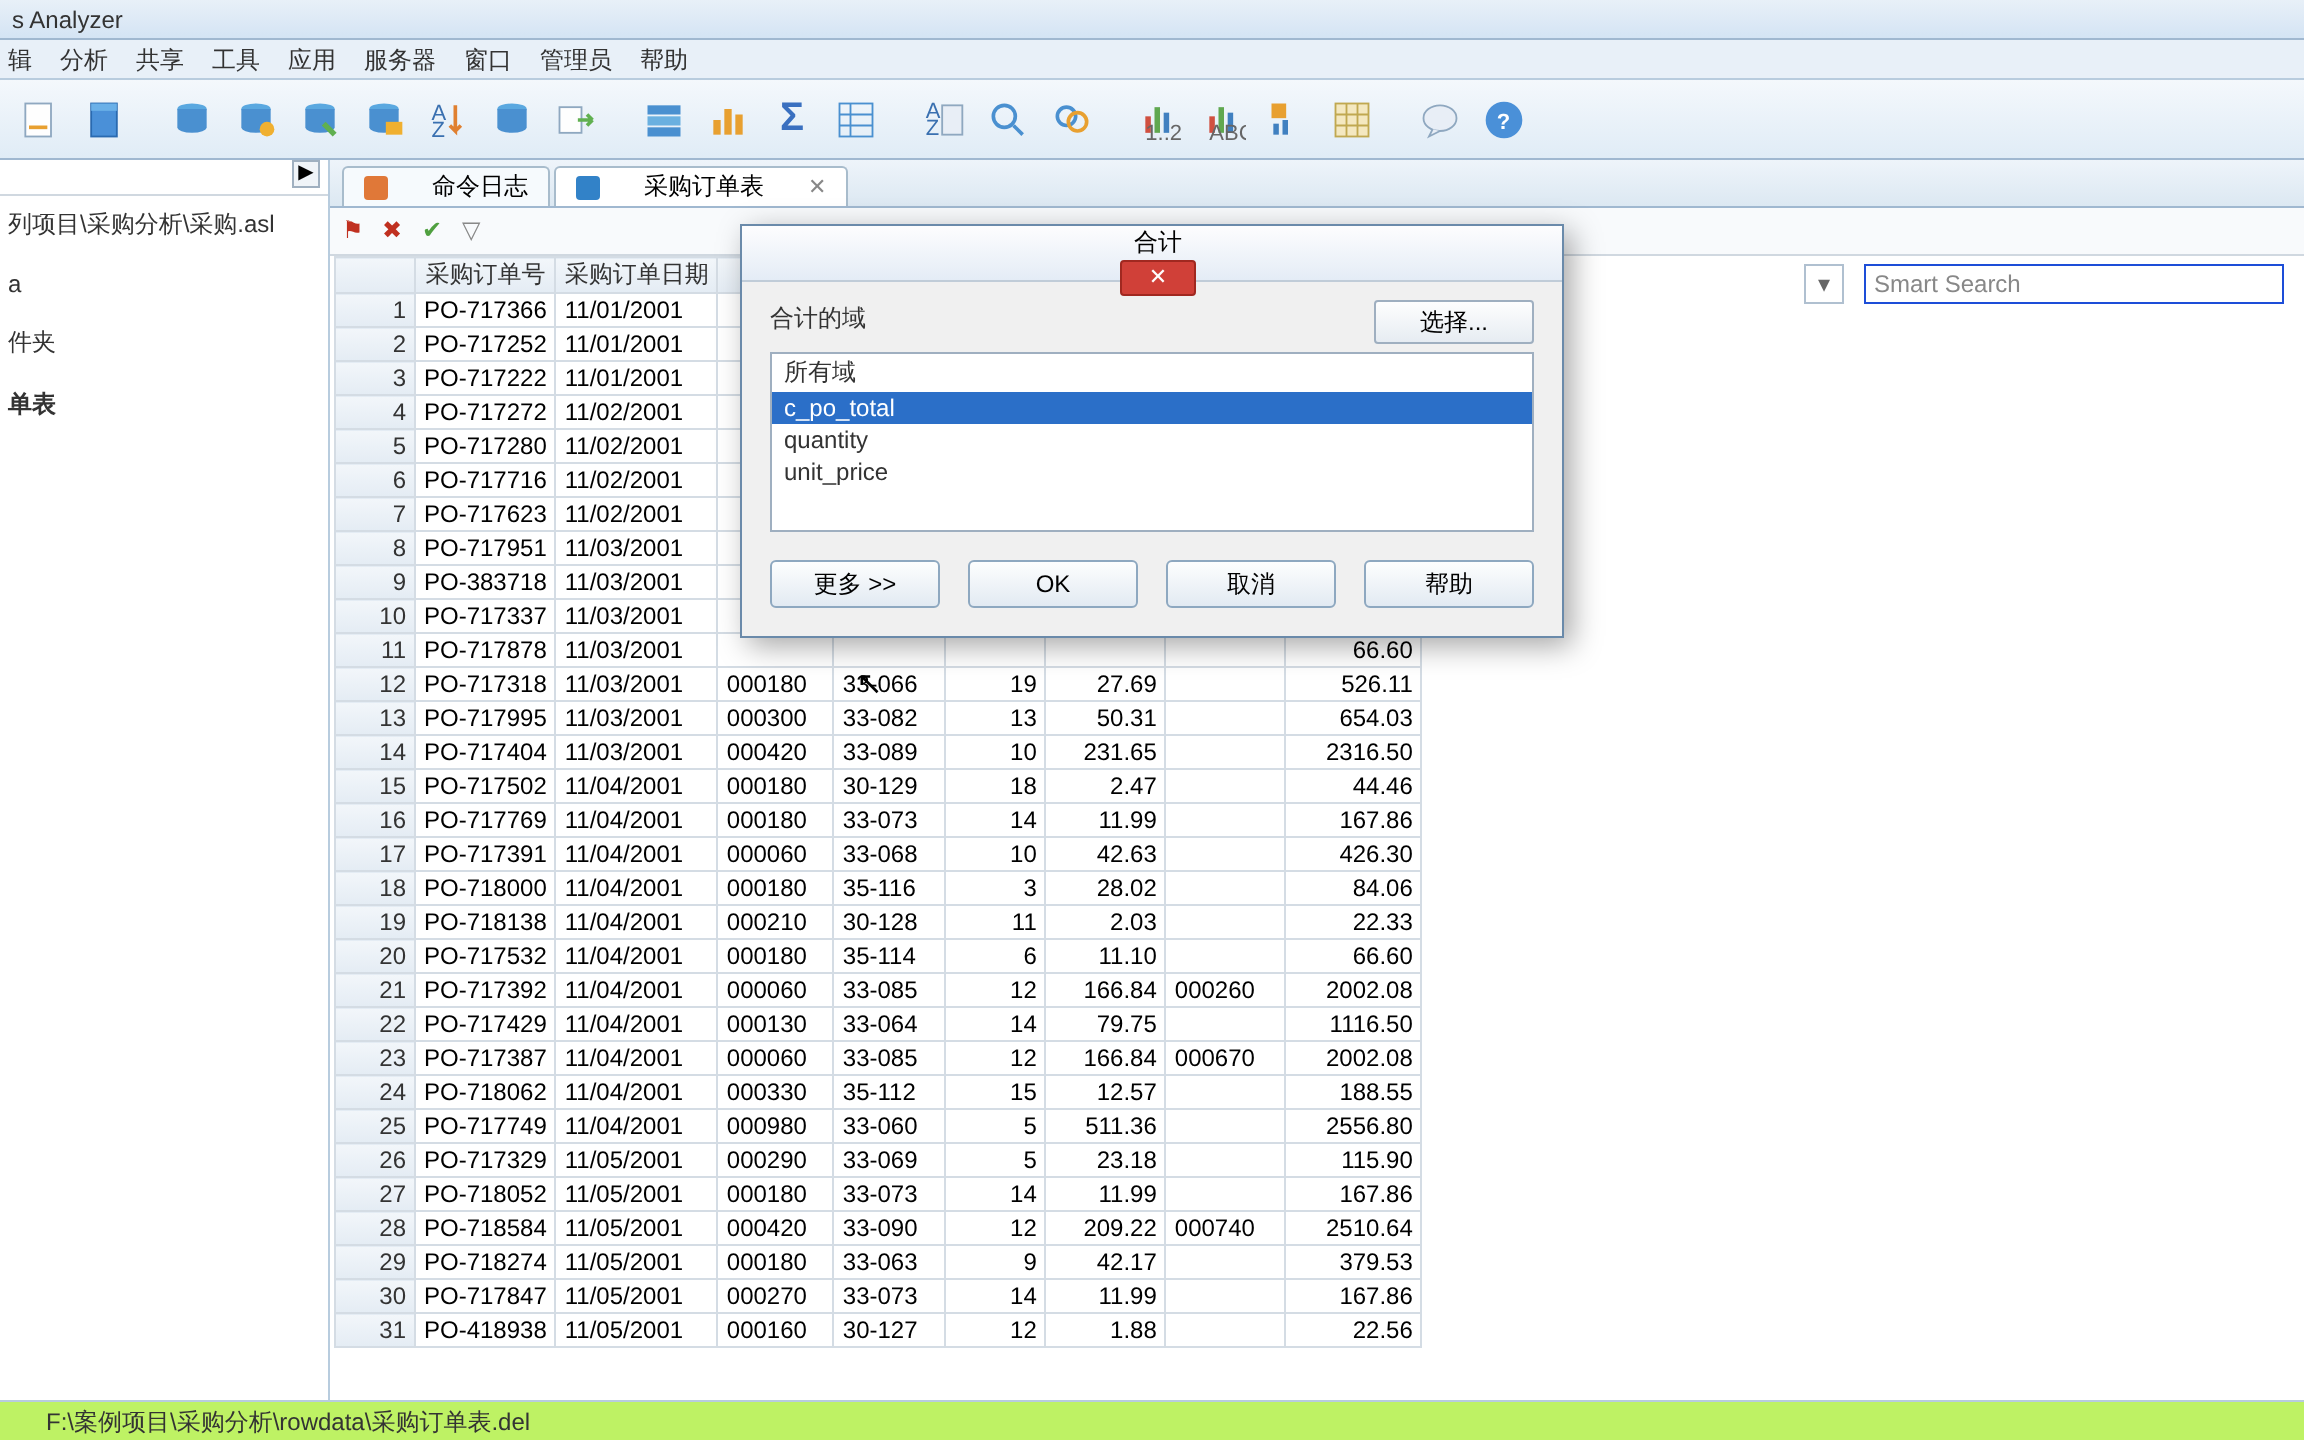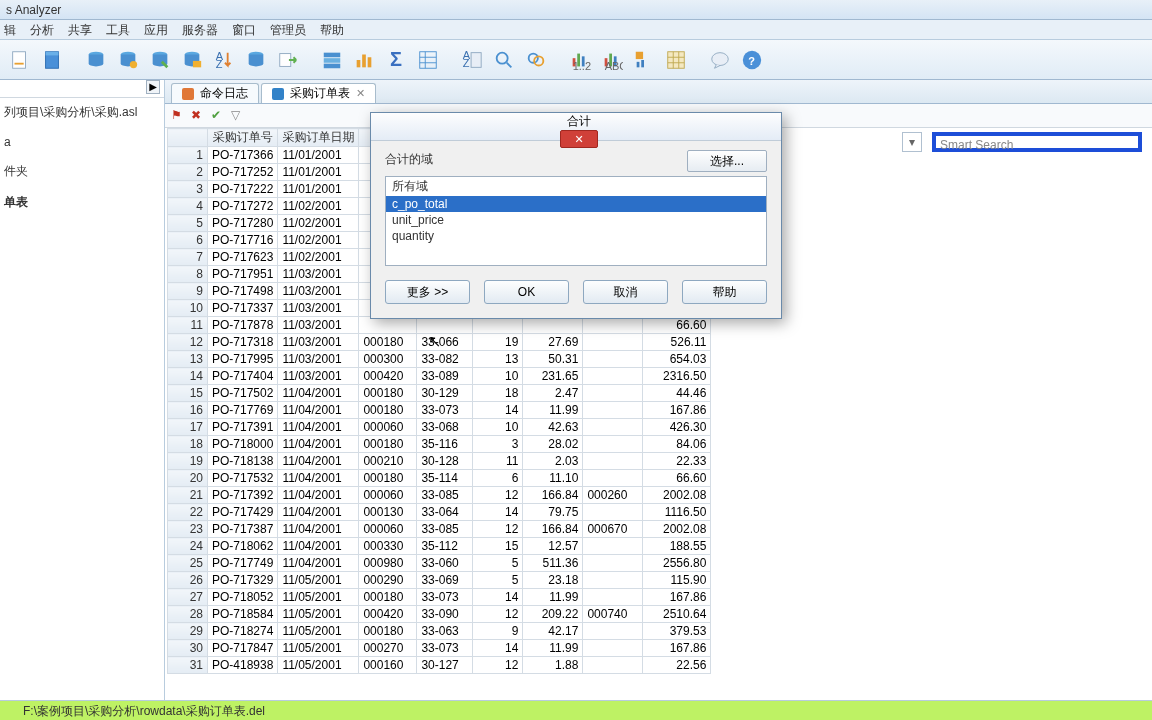--- a/index.html
+++ b/index.html
@@ -18,28 +18,28 @@
 .sidebar { width: 165px; border-right: 1px solid #b8ccde; background: #fff; }
 .sb-head { height: 18px; border-bottom: 1px solid #d0d8e0; display:flex; justify-content:flex-end; padding-right:4px;}
 .sb-head .collapse { width:14px; height:14px; border:1px solid #a0b0c0; background:#f0f4f8; font-size:10px; text-align:center; line-height:12px;}
 .sb-body { padding: 6px 4px; color:#333; }
 .sb-body div { margin-bottom: 14px; }
 .filterbar { height: 24px; border-bottom:1px solid #d0d8e0; display:flex; align-items:center; gap:4px; padding:0 6px;}
 .filterbar .fi { width:16px; height:16px; display:inline-block;}
 
 .main { flex: 1; display: flex; flex-direction: column; background:#f8fafc;}
 .tabstrip { height: 24px; background: linear-gradient(#eef4fa,#dce8f2); display:flex; align-items:flex-end; padding-left:6px; gap:2px; border-bottom:1px solid #a0b8d0;}
-.tab { height:20px; padding:0 10px; background:#f6fafd; border:1px solid #a8bccc; border-bottom:none; border-radius:3px 3px 0 0; display:flex; align-items:center; gap:6px;}
+.tab { height:20px; padding:0 10px; background:#f6fafd; border:1px solid #a8bccc; border-bottom:none; border-radius:3px 3px 0 0; display:flex; align-items:center; gap:22px;}
 .tab.active { background:#fff;}
 .tab .tabico { width:12px; height:12px; background:#e07838; border-radius:2px; display:inline-block;}
 .tab.active .tabico { background:#3282c8;}
 .tab .x { color:#888; font-size:11px;}
 
 .gridwrap { flex:1; overflow:hidden; background:#fff; position:relative;}
-.smart { position:absolute; right:10px; top:4px; width:210px; height:20px; border:4px solid #1d4ed8; background:#fff; padding:0 4px; color:#888; line-height:18px;}
+.smart { position:absolute; right:10px; top:4px; width:210px; height:20px; border:1px solid #1d4ed8; background:#fff; padding:0 4px; color:#888; line-height:18px;}
 .smart::before{content:"";}
 .dd { position:absolute; right:230px; top:4px; width:20px; height:20px; border:1px solid #b0c0d0; background:#fff; text-align:center; line-height:18px; color:#666;}
 
 table.grid { border-collapse: collapse; margin-left: 2px; table-layout:fixed;}
 table.grid th, table.grid td { border: 1px solid #d4dce4; height: 17px; padding: 0 4px; white-space:nowrap; overflow:hidden; background:#fff;}
 table.grid th { background: linear-gradient(#f2f6fa,#e4ecf4); font-weight:normal; color:#333;}
 table.grid td.rn { background: linear-gradient(#f2f6fa,#e4ecf4); text-align:right; width:40px; color:#333;}
 table.grid td.num { text-align:right;}
 table.grid .c-po{width:70px;} .c-dt{width:76px;} .c-pn{width:58px;} .c-pc{width:56px;} .c-qt{width:50px;} .c-up{width:60px;} .c-ex{width:60px;} .c-amt{width:68px;}
 
@@ -354,21 +354,21 @@
               <td>11/03/2001</td>
               <td></td>
               <td></td>
               <td class="num"></td>
               <td class="num"></td>
               <td></td>
               <td class="num">115.90</td>
             </tr>
             <tr>
               <td class="rn">9</td>
-              <td>PO-717498</td>
+              <td>PO-383718</td>
               <td>11/03/2001</td>
               <td></td>
               <td></td>
               <td class="num"></td>
               <td class="num"></td>
               <td></td>
               <td class="num">188.55</td>
             </tr>
             <tr>
               <td class="rn">10</td>
@@ -624,22 +624,22 @@
   <div class="dlg-title">
     <span>合计</span>
     <span class="close">✕</span>
   </div>
   <div class="dlg-body">
     <div class="dlg-label">合计的域</div>
     <div class="dlg-select">选择...</div>
     <div class="dlg-list" id="dlglist">
         <div>所有域</div>
         <div class="sel">c_po_total</div>
+        <div>quantity</div>
         <div>unit_price</div>
-        <div>quantity</div>
       </div>
     <div class="dlg-btns">
       <div class="dlg-btn">更多 &gt;&gt;</div>
       <div class="dlg-btn">OK</div>
       <div class="dlg-btn">取消</div>
       <div class="dlg-btn">帮助</div>
     </div>
   </div>
 </div>
 

